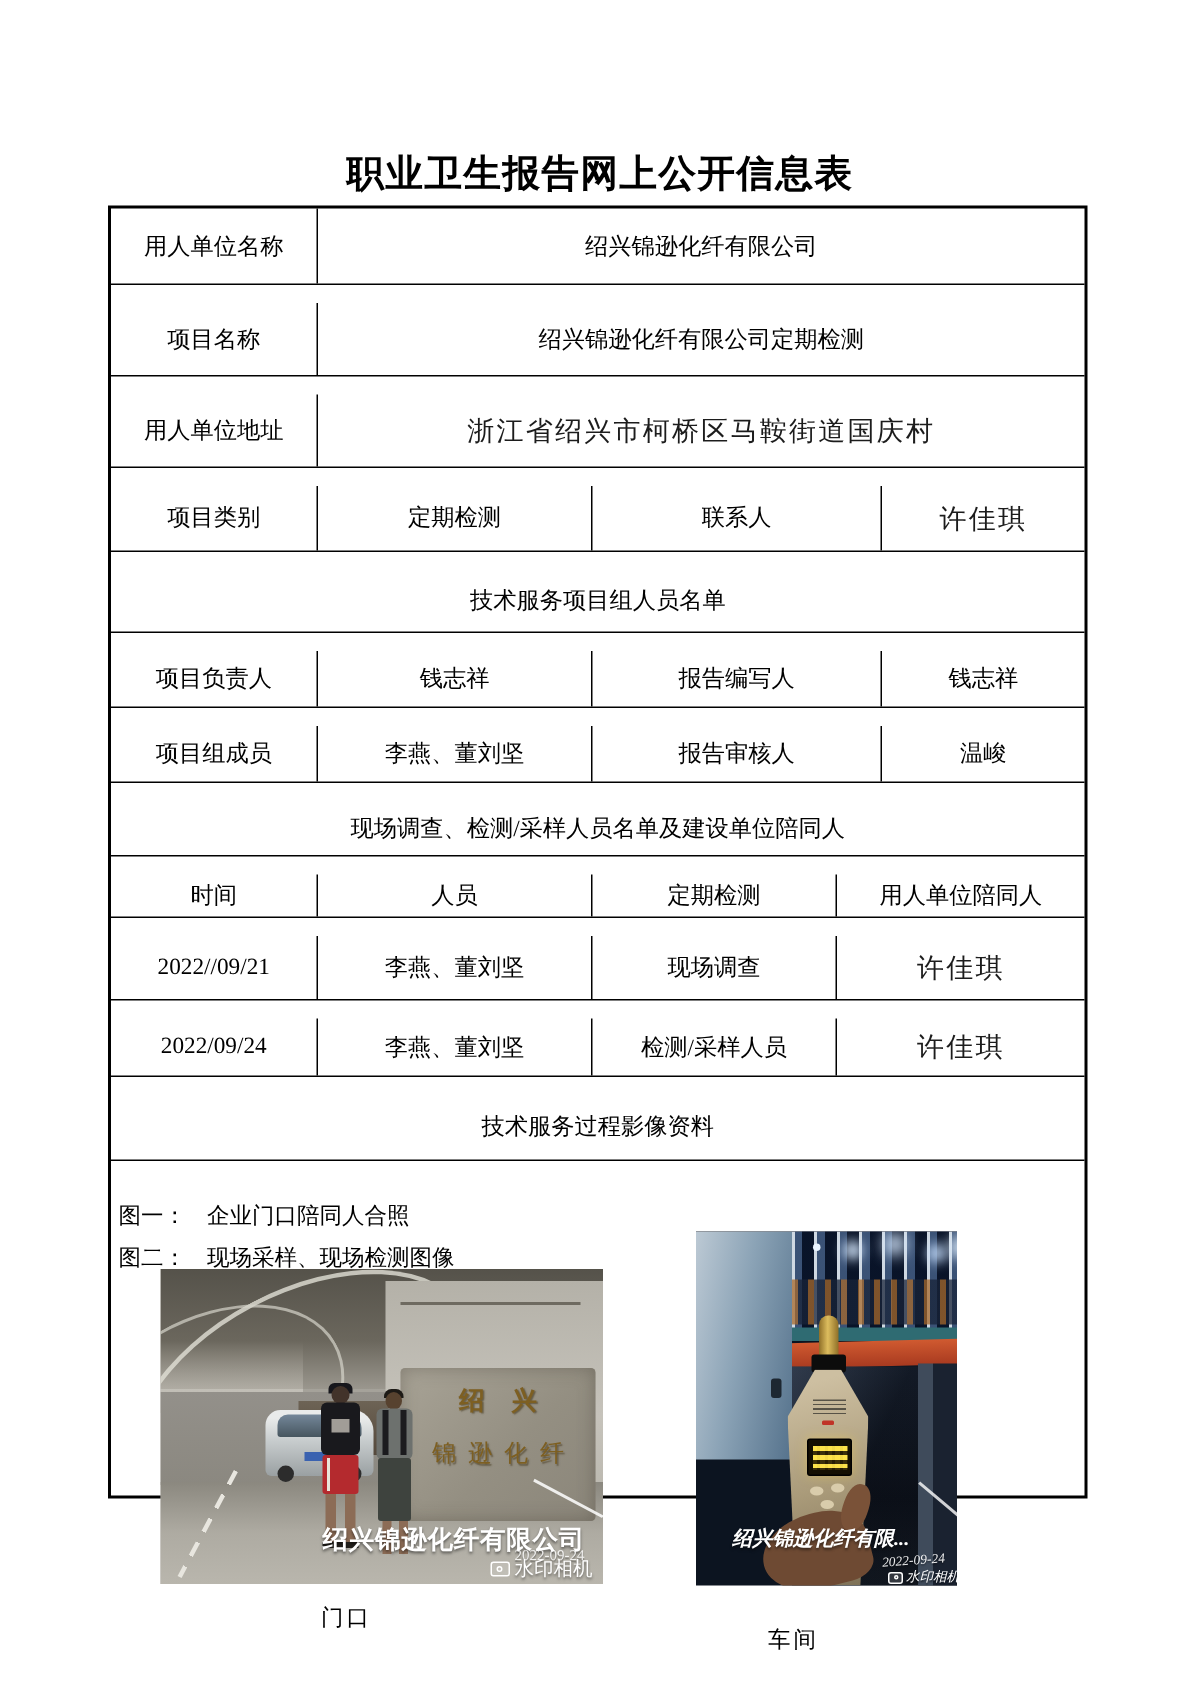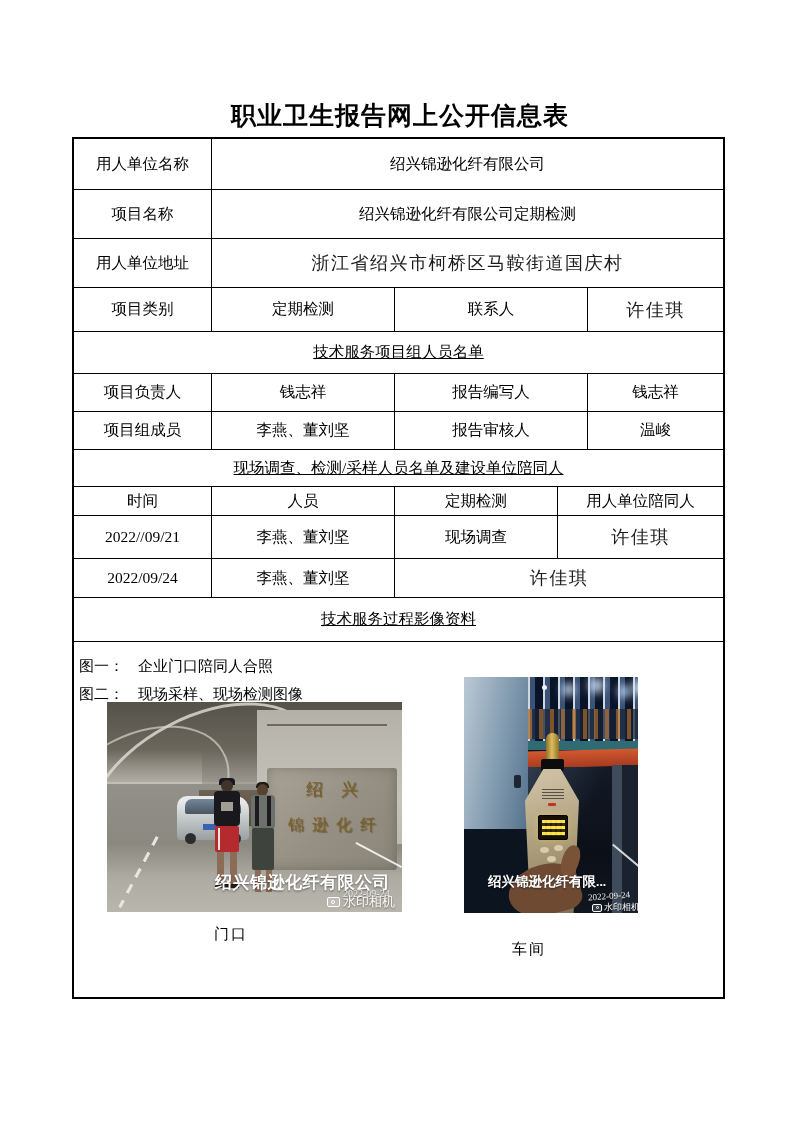--- a/index.html
+++ b/index.html
@@ -6,30 +6,30 @@
   html,body { background:#ffffff; }
   body { width:800px; height:1131px; position:relative; font-family:"Liberation Serif", serif; color:#000; }
 
   .page-title{
     position:absolute; left:0; top:99px; width:800px;
     text-align:center; font-size:25px; font-weight:bold; letter-spacing:1px;
   }
 
   .info-table{
     position:absolute; left:72px; top:137px; width:653px; height:862px;
-    border:2px solid #000; display:flex; flex-direction:column; background:#fff;
+    border:2px solid #000; display:flex; flex-direction:column; background:#fff;gap:12px;
   }
   .trow{ display:flex; border-bottom:1px solid #000; flex:0 0 auto; }
   .trow.last{ flex:1 1 auto; border-bottom:none; position:relative; }
   .cell{ display:flex; align-items:center; justify-content:center; font-size:15.5px; text-align:center; }
   .br{ border-right:1px solid #000; }
   .c1{ width:138px; } .c2{ width:183px; } .c3a{ width:193px; } .c3b{ width:163px; }
   .cfill{ flex:1; }
   .kai{ font-size:18px; letter-spacing:1.5px; color:#1c1c1c; }
-  .secrow{ justify-content:center;text-decoration:underline; }
+  .secrow{ justify-content:center; }
 
   .figline{ position:absolute; display:flex; font-size:15px; }
   .figline .flabel{ margin-right:14px; }
 
   .photo{ position:absolute; overflow:hidden; }
   .photo, .photo div, .photo span { pointer-events:none; }
 
   
   #photo1{ left:33px; top:60px; width:295px; height:210px; background:#a5a29a; }
   .p1-sky{ position:absolute; left:0; top:0; width:95px; height:96px;
@@ -46,21 +46,21 @@
     background:linear-gradient(180deg,#b4b1a8 0%,#c6c3bb 60%,#bab7ae 100%); }
   .p1-pipe{ position:absolute; left:160px; top:22px; width:120px; height:2px; background:#6e6a60; }
   .p1-mid{ position:absolute; left:0; top:82px; width:165px; height:62px;
     background:linear-gradient(180deg,#93908a 0%,#8b8880 100%); }
   .p1-machin{ position:absolute; left:92px; top:88px; width:60px; height:36px;
     background:linear-gradient(180deg,#6d6355 0%,#55493c 100%); }
   .p1-sign{ position:absolute; left:160px; top:66px; width:130px; height:102px;
     background:linear-gradient(135deg,#a8a396 0%,#948f82 55%,#8b867a 100%);
     border-radius:3px; display:flex; flex-direction:column; align-items:center;
     padding-top:10px; box-shadow:inset 0 0 12px rgba(60,55,45,0.35); }
-  .p1-sign .s1{ font-size:17px; font-weight:normal; color:#7d5f22; letter-spacing:18px;
+  .p1-sign .s1{ font-size:17px; font-weight:bold; color:#7d5f22; letter-spacing:18px;
     text-indent:18px; text-shadow:1px 1px 1px rgba(50,35,5,0.5);text-align:center; }
   .p1-sign .s2{ font-size:16px; font-weight:normal; color:#7d5f22; letter-spacing:8px;
     text-indent:8px; margin-top:14px; text-shadow:1px 1px 1px rgba(50,35,5,0.5); }
   .p1-ground{ position:absolute; left:0; top:142px; width:295px; height:68px;
     background:linear-gradient(180deg,#8b887f 0%,#aeaba2 50%,#b9b6ad 100%); }
   .p1-roadline{ position:absolute; left:30px; top:130px; width:3px; height:80px;
     background:repeating-linear-gradient(180deg,#e8e6df 0 10px,transparent 10px 18px);
     transform:rotate(28deg); }
   .p1-car{ position:absolute; left:70px; top:94px; width:72px; height:44px;
     background:linear-gradient(180deg,#e9ebeb 12%,#c6cbcc 48%,#9aa0a2 100%);
@@ -99,21 +99,21 @@
   .wm-date1{ position:absolute; left:236px; top:186px; font-size:10px; color:rgba(255,255,255,0.85);
     white-space:nowrap; text-shadow:0 1px 1px rgba(0,0,0,0.4); }
   .wm-app1{ position:absolute; left:220px; top:191px; display:flex; align-items:center;
     font-size:13px; color:#fff; text-shadow:0 1px 2px rgba(0,0,0,0.5); white-space:nowrap; }
   .cam-icon{ display:inline-block; width:13px; height:10px; border:1.5px solid #fff;
     border-radius:2px; position:relative; margin-right:3px; background:rgba(255,255,255,0.15); }
   .cam-icon .lens{ position:absolute; left:3px; top:1.5px; width:4px; height:4px;
     border:1px solid #fff; border-radius:50%; }
 
   
-  #photo2{ left:390px; top:35px; width:174px; height:236px; background:#0c1420; }
+  #photo2{ left:390px; top:35px; width:174px; height:236px; background:#0c1420;font-style:italic; }
   .p2-panel{ position:absolute; left:0; top:0; width:64px; height:152px;
     background:linear-gradient(100deg,#bcc9d4 0%,#8ba3b6 45%,#55728c 100%); }
   .p2-handle{ position:absolute; left:50px; top:98px; width:7px; height:13px; background:#1d2731; border-radius:2px; }
   .p2-mach{ position:absolute; left:64px; top:0; width:110px; height:66px; background:#14233f;
     background-image:repeating-linear-gradient(90deg, rgba(240,248,255,0.85) 0 2px, rgba(130,170,220,0.35) 2px 7px, rgba(8,18,38,0.9) 7px 15px); }
   .p2-glow{ position:absolute; left:78px; top:8px; width:5px; height:5px; border-radius:50%; background:#eaf4ff;
     box-shadow:24px 2px 8px 4px rgba(214,233,255,0.9), 52px -2px 10px 5px rgba(214,233,255,0.95),
                80px 4px 8px 4px rgba(200,225,255,0.85), 96px 0 9px 5px rgba(225,240,255,0.95); }
   .p2-spools{ position:absolute; left:64px; top:32px; width:110px; height:30px;
     background:repeating-linear-gradient(90deg,#a6692c 0 4px,#182338 4px 11px); opacity:0.75; }
@@ -220,20 +220,21 @@
   <div class="trow" style="height:43px">
     <div class="cell c1 br">2022//09/21</div>
     <div class="cell c2 br">李燕、董刘坚</div>
     <div class="cell c3b br">现场调查</div>
     <div class="cell cfill kai">许佳琪</div>
   </div>
 
   <div class="trow" style="height:39px">
     <div class="cell c1 br">2022/09/24</div>
     <div class="cell c2 br">李燕、董刘坚</div>
+    <div class="cell c3b br">检测/采样人员</div>
     <div class="cell cfill kai">许佳琪</div>
   </div>
 
   <div class="trow" style="height:44px">
     <div class="cell cfill secrow">技术服务过程影像资料</div>
   </div>
 
   <div class="trow last">
 
     <div class="figline" style="left:5px; top:43px">

